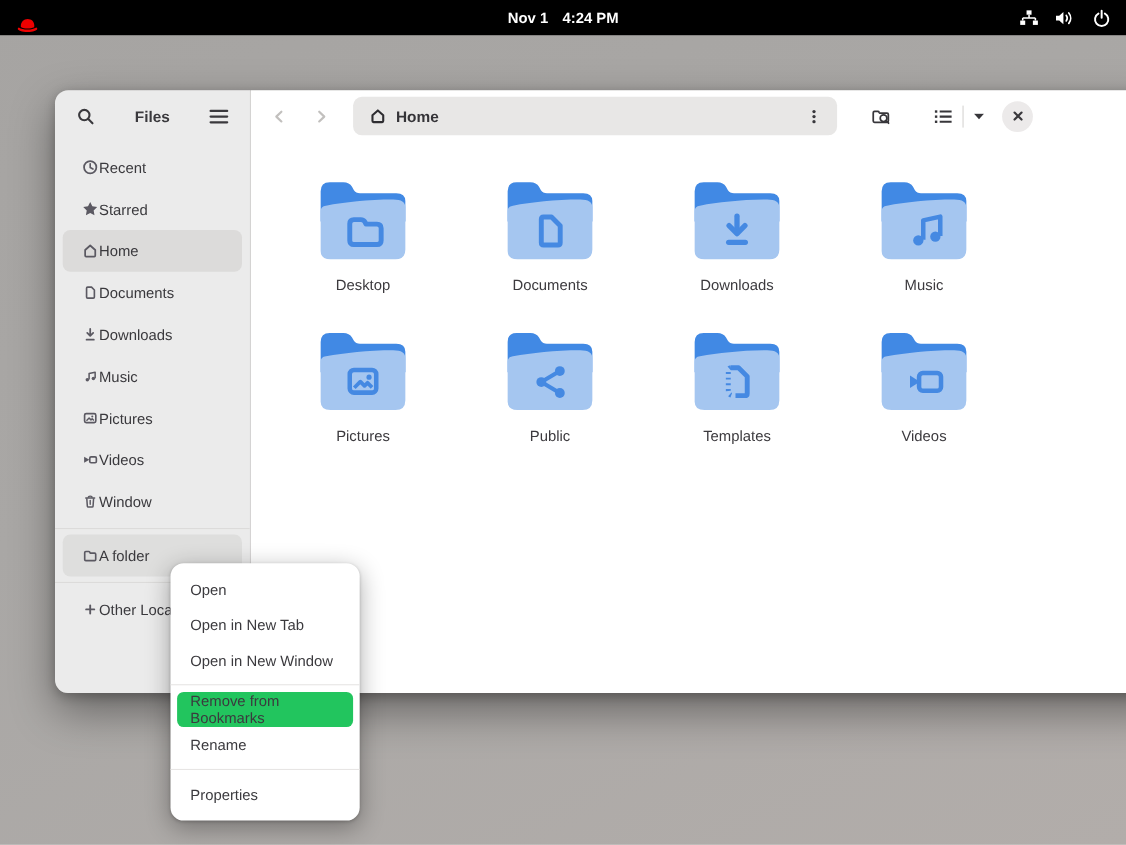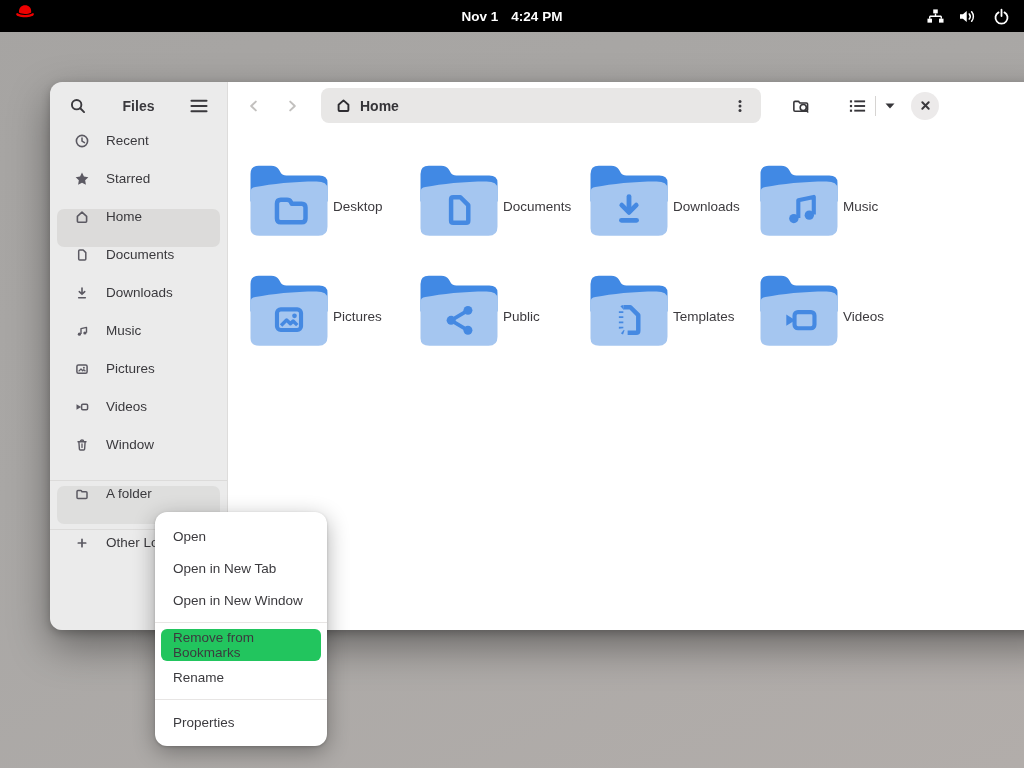--- a/index.html
+++ b/index.html
@@ -4,35 +4,35 @@
 <style>
   * { margin:0; padding:0; box-sizing:border-box; }
   html,body { width:1024px; height:768px; overflow:hidden; }
   body {
     font-family:"Liberation Sans","DejaVu Sans",sans-serif;
     position:relative;
     background:linear-gradient(155deg,#a6a4a2 0%,#a9a7a5 40%,#b2adaa 100%);
   }
 
   
-  .topbar{position:absolute;left:0;top:0;width:1024px;height:32px;background:#000;display:flex;align-items:flex-start;}
+  .topbar{position:absolute;left:0;top:0;width:1024px;height:32px;background:#000;display:flex;align-items:flex-end;}
   .tb-logo{margin-left:12px;display:flex;align-items:center;}
   .tb-clock{position:absolute;left:0;right:0;top:0;height:32px;display:flex;gap:13px;align-items:center;justify-content:center;color:#fff;font-size:13.5px;font-weight:700;}
   .tb-right{position:absolute;right:10px;top:0;height:32px;display:flex;align-items:center;gap:7px;color:#fff;}
   .tb-btn{width:26px;height:26px;display:flex;align-items:center;justify-content:center;}
 
   
   .win{position:absolute;left:50px;top:82px;width:1016px;height:548px;border-radius:12px;
        box-shadow:0 16px 40px rgba(0,0,0,.40),0 3px 10px rgba(0,0,0,.22);display:flex;}
   .sidebar{width:178px;background:#ebebeb;border-radius:12px 0 0 12px;border-right:1px solid #dddcdb;position:relative;}
   .sb-head{height:47px;display:flex;align-items:center;justify-content:space-between;padding:0 13px;}
   .sb-title{font-size:14px;font-weight:700;color:#3a393d;}
   .icbtn{display:flex;align-items:center;justify-content:center;width:30px;height:30px;border-radius:6px;color:#3a393d;}
   .sb-list{position:absolute;left:0;top:51px;width:100%;}
-  .srow{height:38px;display:flex;align-items:flex-start;gap:16px;padding:0 12px 0 17px;margin:0 7px;border-radius:7px;color:#5b5962;}
+  .srow{height:38px;display:flex;align-items:center;gap:0;padding:0 12px 0 17px;margin:0 7px;border-radius:7px;color:#5b5962;}
   .srow.sel{background:#dcdbda;}
   .srow.hl{background:#dededd;}
   .slabel{font-size:13.5px;color:#3a393d;}
   .sep{height:1px;background:#dcdbda;margin:5px 0;}
   .sic{flex:0 0 auto;}
 
   
   .main{flex:1;background:#fff;border-radius:0 12px 12px 0;display:flex;flex-direction:column;}
   .headerbar{height:47px;display:flex;align-items:center;padding-left:12px;}
   .navbtn{width:28px;height:28px;display:flex;align-items:center;justify-content:center;color:#c2c0be;}
@@ -43,21 +43,21 @@
   .kebab-btn{width:30px;height:30px;display:flex;align-items:center;justify-content:center;color:#3a393d;}
   .srchfold-btn{margin-left:21px;width:36px;height:36px;display:flex;align-items:center;justify-content:center;color:#37363a;}
   .viewgrp{margin-left:21px;display:flex;align-items:center;color:#37363a;}
   .view-btn{width:36px;height:32px;display:flex;align-items:center;justify-content:center;}
   .vdivider{width:1px;height:20px;background:#d6d4d2;}
   .caret-btn{width:28px;height:32px;display:flex;align-items:center;justify-content:center;}
   .close-btn{margin-left:7px;width:28px;height:28px;border-radius:50%;background:#eceaea;display:flex;align-items:center;justify-content:center;color:#39383c;}
 
   .content{flex:1;position:relative;}
   .grid{position:absolute;left:17px;top:31px;display:grid;grid-template-columns:repeat(4,170px);row-gap:30px;}
-  .tile{display:flex;flex-direction:row;align-items:center;}
+  .tile{display:flex;flex-direction:column;align-items:center;}
   .fname{margin-top:12px;font-size:13.5px;color:#3c3a3e;}
 
   
   .cmenu{position:absolute;left:155px;top:512px;width:172px;background:#fff;border-radius:12px;
          box-shadow:0 6px 22px rgba(0,0,0,.32),0 1px 3px rgba(0,0,0,.18);padding:8px 0;z-index:20;}
   .mitem{height:32px;display:flex;align-items:center;padding-left:18px;font-size:13.5px;color:#3b3a3e;}
   .mitem.hl{background:#22c55e;margin:0 6px;padding-left:12px;border-radius:6px;}
   .msep{height:1px;background:#e7e5e4;margin:6px 0;}
 </style>
 </head>

